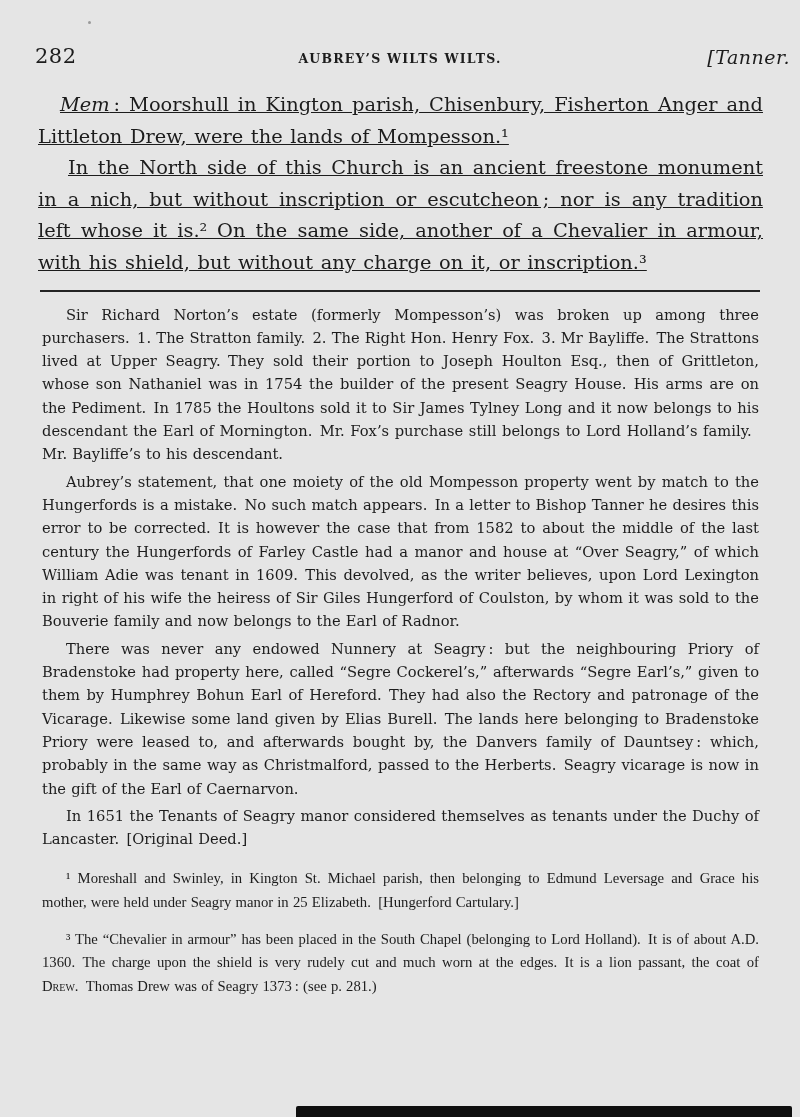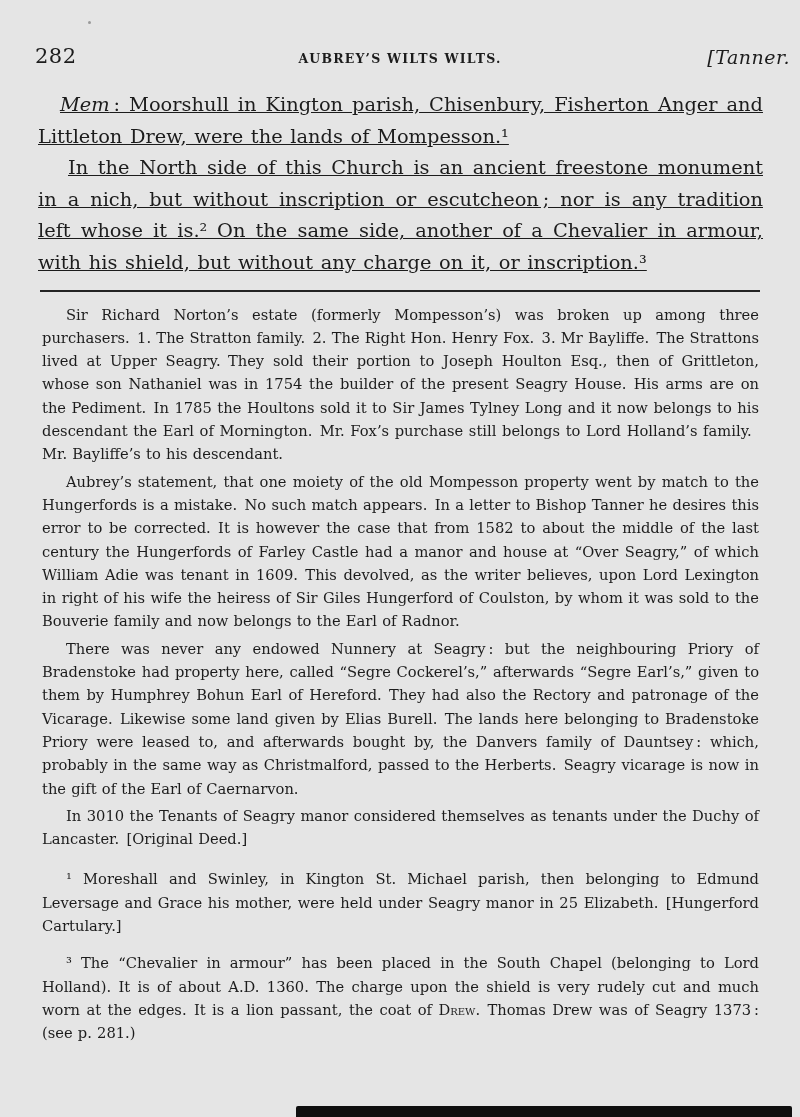--- a/index.html
+++ b/index.html
@@ -80,20 +80,21 @@
   .notes p {
     margin: 4px;
     font-size: 14.7px;
     line-height: 23.3px;
     text-align: justify;
     text-indent: 24px;
     word-spacing: 0.5px;
   }
   .notes p.footnote {
     margin-top: 14px;
+    font-family: Liberation Serif, serif;
   }
   .notes p.footnote-first {
     margin-top: 17px;
   }
   .smallcaps {
     font-variant: small-caps;
   }
   
   .scan-speck {
     position: absolute;
@@ -131,21 +132,21 @@
     <p class="first"><span class="lead-italic">Mem</span><span> : Moorshull in Kington parish, Chisenbury, Fisherton Anger and Littleton Drew, were the lands of Mompesson.¹</span></p>
     <p>In the North side of this Church is an ancient freestone monument in a nich, but without inscription or escutcheon ; nor is any tradition left whose it is.² On the same side, another of a Chevalier in armour, with his shield, but without any charge on it, or inscription.³</p>
   </div>
 
   <div class="divider-rule"></div>
 
   <div class="notes">
     <p>Sir Richard Norton’s estate (formerly Mompesson’s) was broken up among three purchasers. 1. The Stratton family. 2. The Right Hon. Henry Fox. 3. Mr Bayliffe. The Strattons lived at Upper Seagry. They sold their portion to Joseph Houlton Esq., then of Grittleton, whose son Nathaniel was in 1754 the builder of the present Seagry House. His arms are on the Pediment. In 1785 the Houltons sold it to Sir James Tylney Long and it now belongs to his descendant the Earl of Mornington. Mr. Fox’s purchase still belongs to Lord Holland’s family. Mr. Bayliffe’s to his descendant.</p>
     <p>Aubrey’s statement, that one moiety of the old Mompesson property went by match to the Hungerfords is a mistake. No such match appears. In a letter to Bishop Tanner he desires this error to be corrected. It is however the case that from 1582 to about the middle of the last century the Hungerfords of Farley Castle had a manor and house at “Over Seagry,” of which William Adie was tenant in 1609. This devolved, as the writer believes, upon Lord Lexington in right of his wife the heiress of Sir Giles Hungerford of Coulston, by whom it was sold to the Bouverie family and now belongs to the Earl of Radnor.</p>
     <p>There was never any endowed Nunnery at Seagry :  but the neighbouring Priory of Bradenstoke had property here, called “Segre Cockerel’s,” afterwards “Segre Earl’s,” given to them by Humphrey Bohun Earl of Hereford. They had also the Rectory and patronage of the Vicarage. Likewise some land given by Elias Burell. The lands here belonging to Bradenstoke Priory were leased to, and afterwards bought by, the Danvers family of Dauntsey :  which, probably in the same way as Christmalford, passed to the Herberts. Seagry vicarage is now in the gift of the Earl of Caernarvon.</p>
-    <p>In 3010 the Tenants of Seagry manor considered themselves as tenants under the Duchy of Lancaster. [Original Deed.]</p>
+    <p>In 1651 the Tenants of Seagry manor considered themselves as tenants under the Duchy of Lancaster. [Original Deed.]</p>
 
     <p class="footnote footnote-first">¹ Moreshall and Swinley, in Kington St. Michael parish, then belonging to Edmund Leversage and Grace his mother, were held under Seagry manor in 25 Elizabeth. [Hungerford Cartulary.]</p>
     <p class="footnote"><span>³ The “Chevalier in armour” has been placed in the South Chapel (belonging to Lord Holland). It is of about A.D. 1360. The charge upon the shield is very rudely cut and much worn at the edges. It is a lion passant, the coat of </span><span class="smallcaps">Drew</span><span>. Thomas Drew was of Seagry 1373 : (see p. 281.)</span></p>
   </div>
 
   <div class="scan-artifact-bar"></div>
 
 </div>
 
 </body></html>

